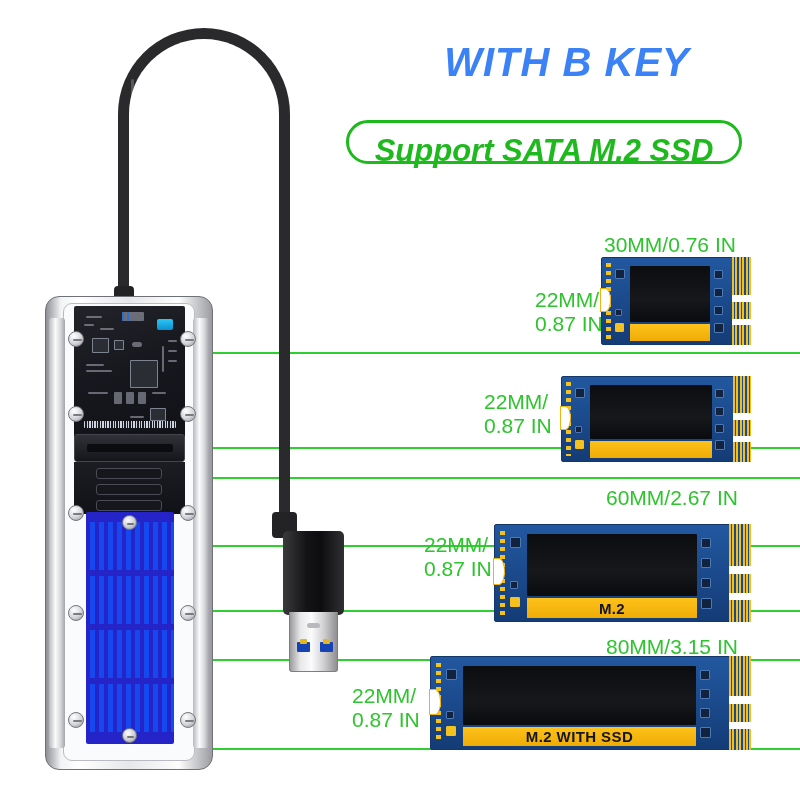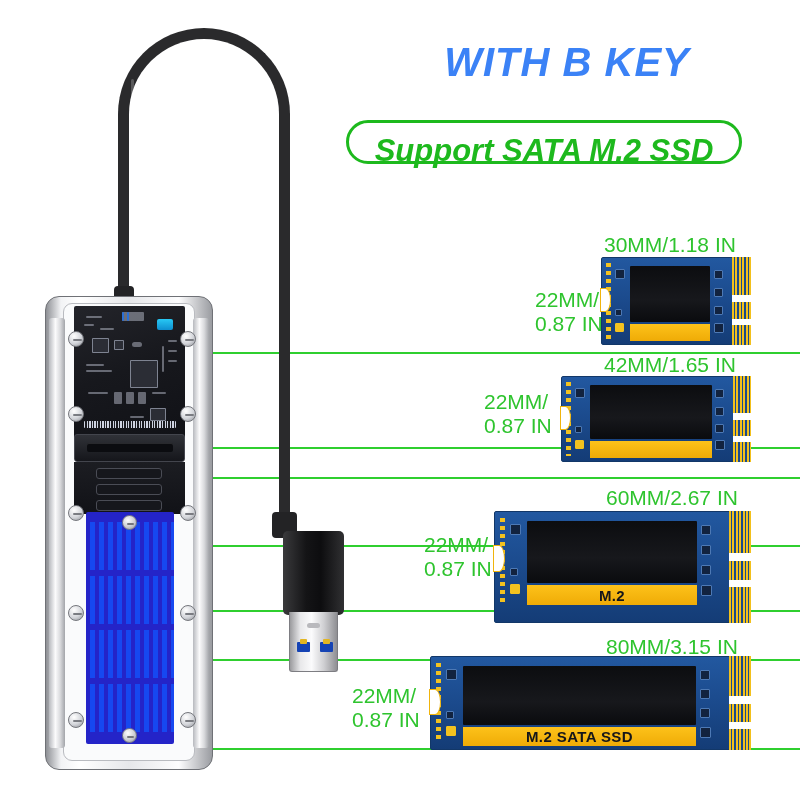--- a/index.html
+++ b/index.html
@@ -308,21 +308,21 @@
   <div class="case-screw" style="left:180px; top:331px;"></div>
   <div class="case-screw" style="left:68px; top:406px;"></div>
   <div class="case-screw" style="left:180px; top:406px;"></div>
   <div class="case-screw" style="left:68px; top:505px;"></div>
   <div class="case-screw" style="left:180px; top:505px;"></div>
   <div class="case-screw" style="left:68px; top:605px;"></div>
   <div class="case-screw" style="left:180px; top:605px;"></div>
   <div class="case-screw" style="left:68px; top:712px;"></div>
   <div class="case-screw" style="left:180px; top:712px;"></div>
 
-  <div class="dim-top" style="left:604px; top:234px;">30MM/1.18 IN</div>
+  <div class="dim-top" style="left:604px; top:234px;">30MM/0.76 IN</div>
   <div class="dim-left" style="left:535px; top:288px;">
     <div>22MM/</div>
     <div>0.87 IN</div>
   </div>
   <div class="ssd" style="left:601px; top:257px; width:150px; height:88px;">
     <div class="ssd-body"></div>
     <div class="via-col" style="left:5px; top:6px; height:76px;"></div>
     <div class="smd" style="left:14px; top:12px; width:10px; height:10px;"></div>
     <div class="smd" style="left:14px; top:66px; width:9px; height:9px; background:#f3c21f; border-color:#f3c21f;"></div>
     <div class="smd" style="left:14px; top:52px; width:7px; height:7px;"></div>
@@ -333,21 +333,20 @@
     </div>
     <div class="smd" style="left:113px; top:13px; width:9px; height:9px;"></div>
     <div class="smd" style="left:113px; top:31px; width:9px; height:9px;"></div>
     <div class="smd" style="left:113px; top:49px; width:9px; height:9px;"></div>
     <div class="smd" style="left:113px; top:66px; width:10px; height:10px;"></div>
     <div class="gold-pads" style="left:131px; width:19px;"></div>
     <div class="key-gap" style="left:131px; top:38px; width:19px; height:7px;"></div>
     <div class="key-gap" style="left:131px; top:62px; width:19px; height:6px;"></div>
   </div>
 
-  <div class="dim-top" style="left:604px; top:354px;">42MM/1.65 IN</div>
   <div class="dim-left" style="left:484px; top:390px;">
     <div>22MM/</div>
     <div>0.87 IN</div>
   </div>
   <div class="ssd" style="left:561px; top:376px; width:190px; height:86px;">
     <div class="ssd-body"></div>
     <div class="via-col" style="left:5px; top:6px; height:74px;"></div>
     <div class="smd" style="left:14px; top:12px; width:10px; height:10px;"></div>
     <div class="smd" style="left:14px; top:64px; width:9px; height:9px; background:#f3c21f; border-color:#f3c21f;"></div>
     <div class="smd" style="left:14px; top:50px; width:7px; height:7px;"></div>
@@ -363,21 +362,21 @@
     <div class="gold-pads" style="left:172px; width:18px;"></div>
     <div class="key-gap" style="left:172px; top:37px; width:18px; height:7px;"></div>
     <div class="key-gap" style="left:172px; top:60px; width:18px; height:6px;"></div>
   </div>
 
   <div class="dim-top" style="left:606px; top:487px;">60MM/2.67 IN</div>
   <div class="dim-left" style="left:424px; top:533px;">
     <div>22MM/</div>
     <div>0.87 IN</div>
   </div>
-  <div class="ssd" style="left:494px; top:511px; width:257px; height:112px;">
+  <div class="ssd" style="left:494px; top:524px; width:257px; height:98px;">
     <div class="ssd-body"></div>
     <div class="via-col" style="left:6px; top:7px; height:84px;"></div>
     <div class="smd" style="left:16px; top:13px; width:11px; height:11px;"></div>
     <div class="smd" style="left:16px; top:73px; width:10px; height:10px; background:#f3c21f; border-color:#f3c21f;"></div>
     <div class="smd" style="left:16px; top:57px; width:8px; height:8px;"></div>
     <div class="ssd-notch" style="top:34px; width:12px; height:27px;"></div>
     <div class="ssd-black" style="left:33px; top:10px; width:170px; height:62px;"></div>
     <div class="ssd-yellow" style="left:33px; top:74px; width:170px; height:20px;">
       <span>M.2</span>
     </div>
@@ -397,21 +396,21 @@
   </div>
   <div class="ssd" style="left:430px; top:656px; width:321px; height:94px;">
     <div class="ssd-body"></div>
     <div class="via-col" style="left:6px; top:7px; height:80px;"></div>
     <div class="smd" style="left:16px; top:13px; width:11px; height:11px;"></div>
     <div class="smd" style="left:16px; top:70px; width:10px; height:10px; background:#f3c21f; border-color:#f3c21f;"></div>
     <div class="smd" style="left:16px; top:55px; width:8px; height:8px;"></div>
     <div class="ssd-notch" style="top:33px; width:12px; height:26px;"></div>
     <div class="ssd-black" style="left:33px; top:10px; width:233px; height:59px;"></div>
     <div class="ssd-yellow" style="left:33px; top:71px; width:233px; height:19px;">
-      <span>M.2 SATA SSD</span>
+      <span>M.2 WITH SSD</span>
     </div>
     <div class="smd" style="left:270px; top:14px; width:10px; height:10px;"></div>
     <div class="smd" style="left:270px; top:33px; width:10px; height:10px;"></div>
     <div class="smd" style="left:270px; top:52px; width:10px; height:10px;"></div>
     <div class="smd" style="left:270px; top:71px; width:11px; height:11px;"></div>
     <div class="gold-pads" style="left:299px; width:22px;"></div>
     <div class="key-gap" style="left:299px; top:40px; width:22px; height:8px;"></div>
     <div class="key-gap" style="left:299px; top:66px; width:22px; height:7px;"></div>
   </div>
 

